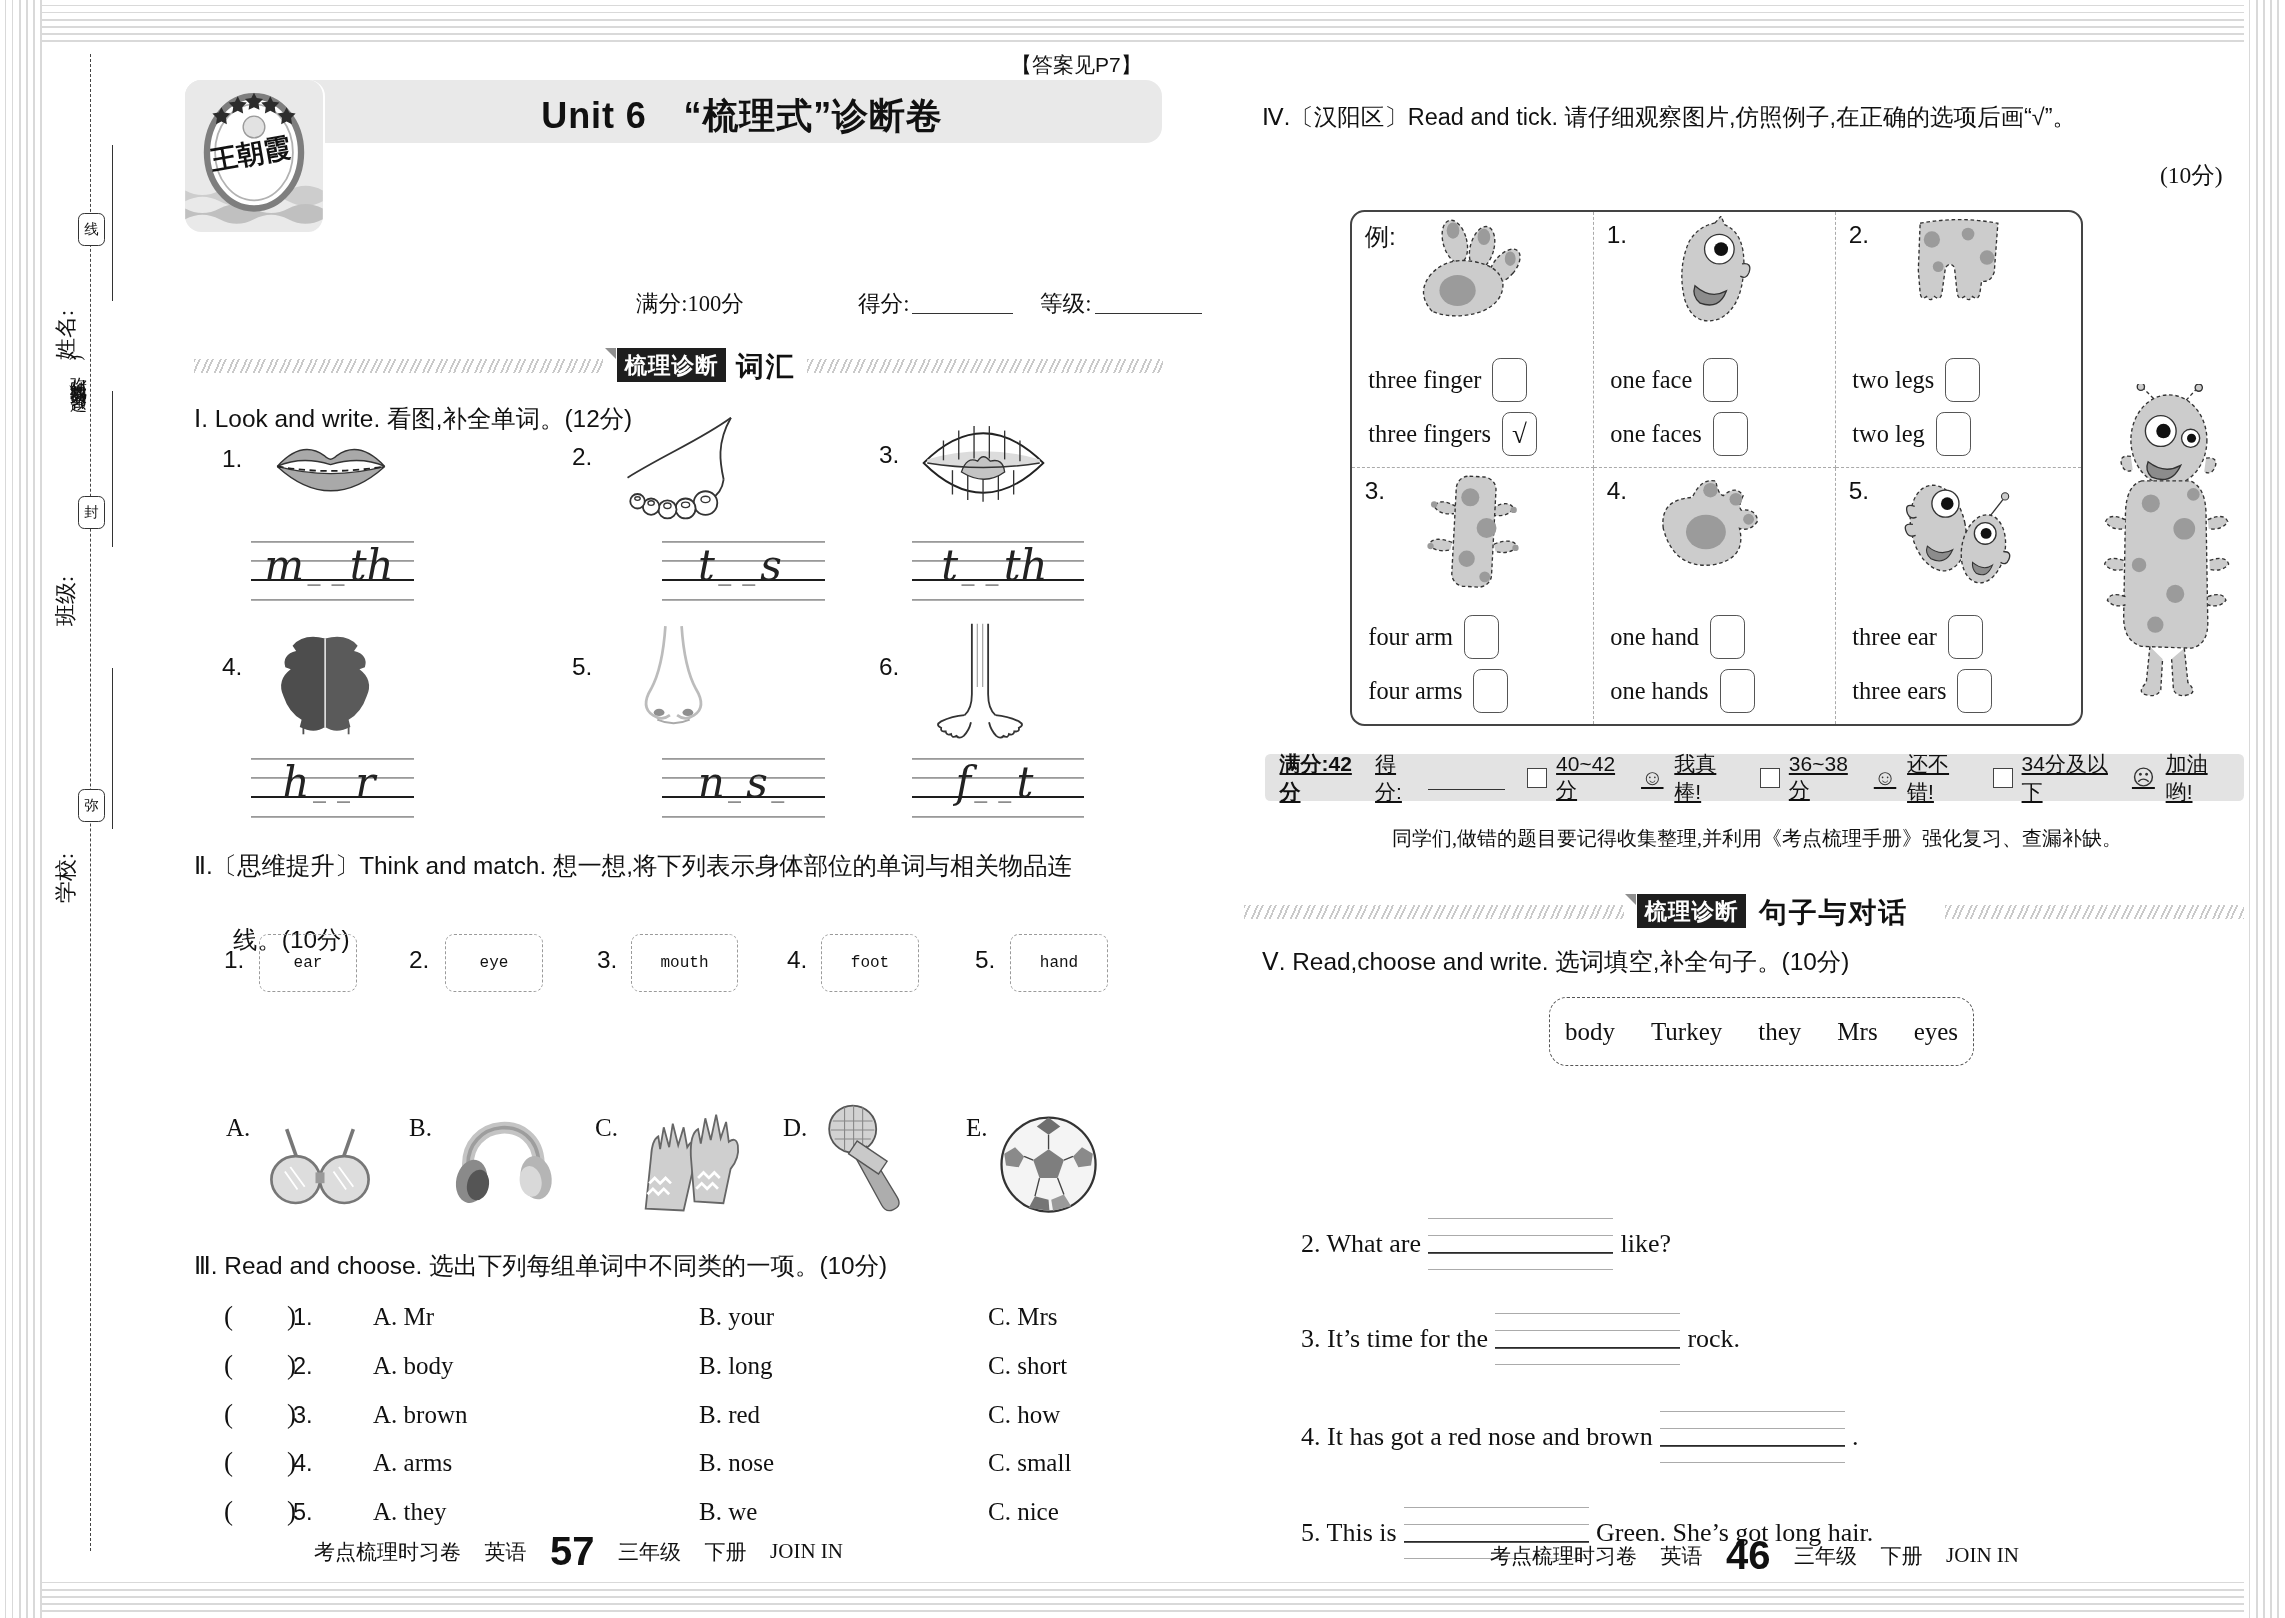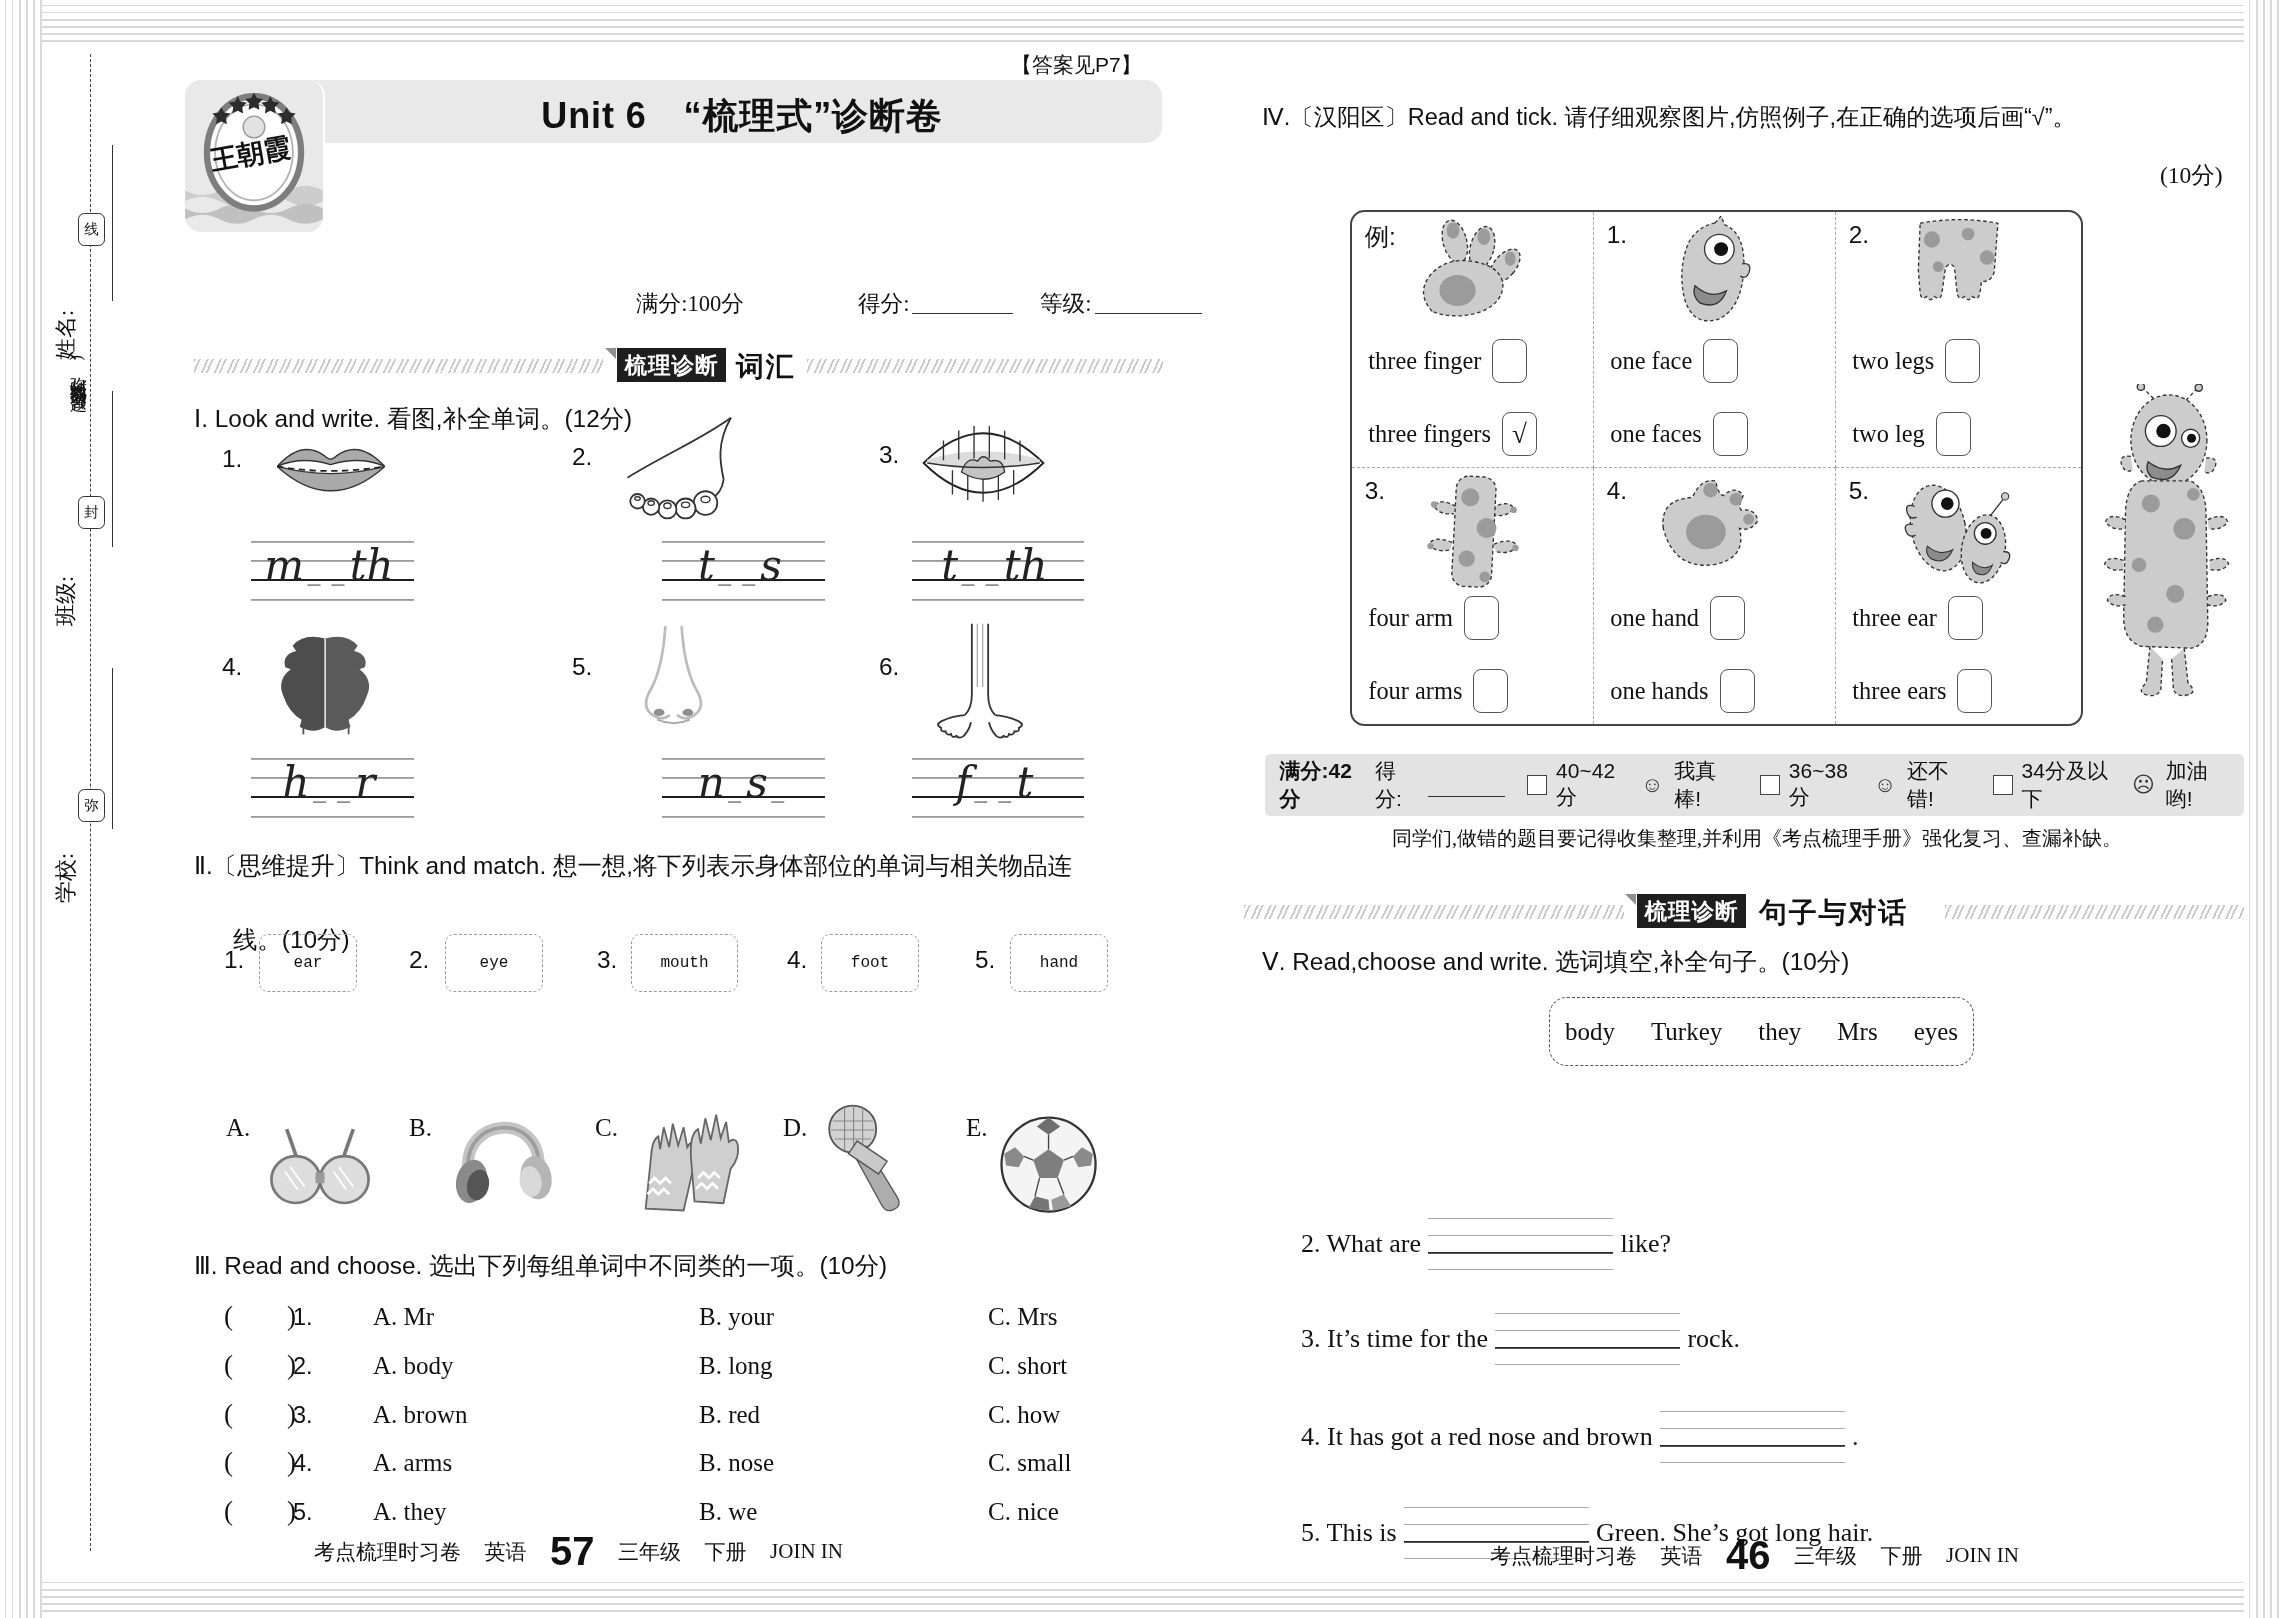--- a/index.html
+++ b/index.html
@@ -65,29 +65,29 @@
     font-family:"Liberation Serif","DejaVu Serif",serif;font-size:21px;}
   .pageno{font-family:"Liberation Sans","DejaVu Sans",sans-serif;font-size:40px;font-weight:800;}
   
   .p4table{position:absolute;left:1350px;top:210px;width:729px;height:512px;border:2.3px solid #444;
     border-radius:14.5px;display:grid;grid-template-columns:242px 242px 1fr;grid-template-rows:256px 1fr;overflow:hidden;background:#fff;}
   .p4cell{position:relative;border-right:1.8px dashed #aaa;border-bottom:1.8px dashed #aaa;}
   .p4cell:nth-child(3n){border-right:none;}
   .p4cell:nth-child(n+4){border-bottom:none;}
   .p4label{position:absolute;top:9px;left:12.7px;font-size:24.4px;}
   .p4img{position:absolute;top:3.6px;left:0;right:0;display:flex;justify-content:center;}
-  .p4opts{position:absolute;left:16.3px;right:5.4px;bottom:11px;display:flex;flex-direction:column;gap:29px;}
+  .p4opts{position:absolute;left:16.3px;right:5.4px;bottom:11px;display:flex;flex-direction:column;gap:10px;}
   .p4opt{display:flex;align-items:center;gap:11px;font-size:24.4px;
     font-family:"Liberation Serif","DejaVu Serif",serif;}
   .tickbox{width:33px;height:42px;border:1.8px solid #555;border-radius:8.1px;background:#fff;flex:none;
     display:flex;align-items:center;justify-content:center;font-size:27px;
     font-family:"Liberation Serif","DejaVu Serif",serif;}
   
-  .scorebar{position:absolute;left:1265px;top:754px;width:979px;height:62px;background:#e3e3e3;
-    border-radius:5.4px;display:flex;align-items:center;padding:0 14.5px;gap:9px;font-size:21px;box-sizing:border-box;}
+  .scorebar{position:absolute;left:1265px;top:754px;width:979px;height:47px;background:#e3e3e3;
+    border-radius:5.4px;display:flex;align-items:center;padding:0 14.5px;gap:9px;font-size:21px;box-sizing:border-box;text-decoration:underline;}
   .sq{width:18px;height:18px;border:1.8px solid #444;background:#fff;flex:none;margin-left:12.7px;}
   .smiley{font-size:22px;color:#333;margin:0 1.8px;}
   
   .bank{position:absolute;left:1549px;top:997px;width:423px;height:67px;border:1.8px dashed #555;
     border-radius:18px;display:flex;align-items:center;justify-content:center;gap:36px;font-size:25px;
     font-family:"Liberation Serif","DejaVu Serif",serif;}
   .sentence{position:absolute;left:1301px;font-size:26px;white-space:nowrap;
     font-family:"Liberation Serif","DejaVu Serif",serif;}
   .blank4{display:inline-block;width:185px;height:52px;vertical-align:-18px;margin:0 7.2px;
     background:linear-gradient(#ababab,#ababab) 0 0/100% 1.4px no-repeat,

